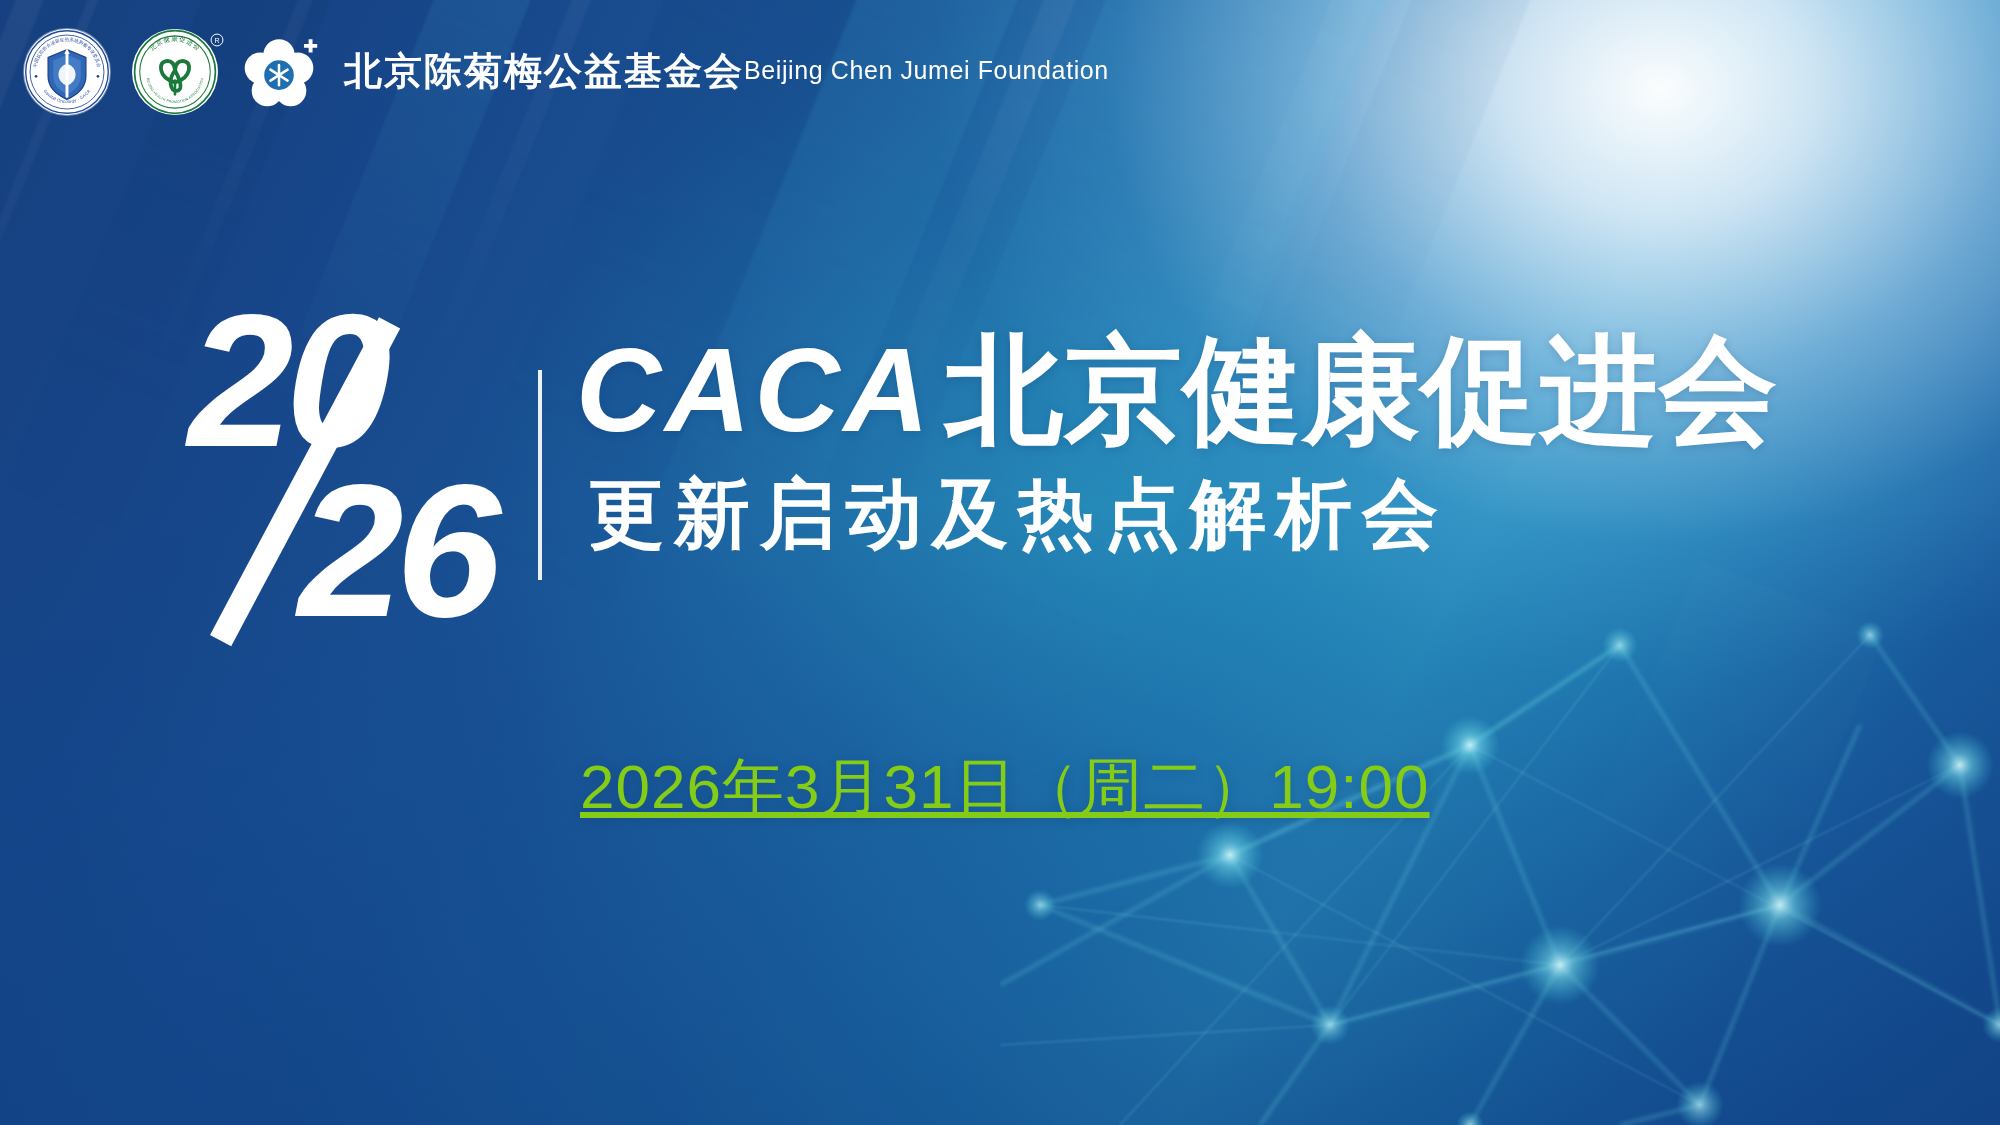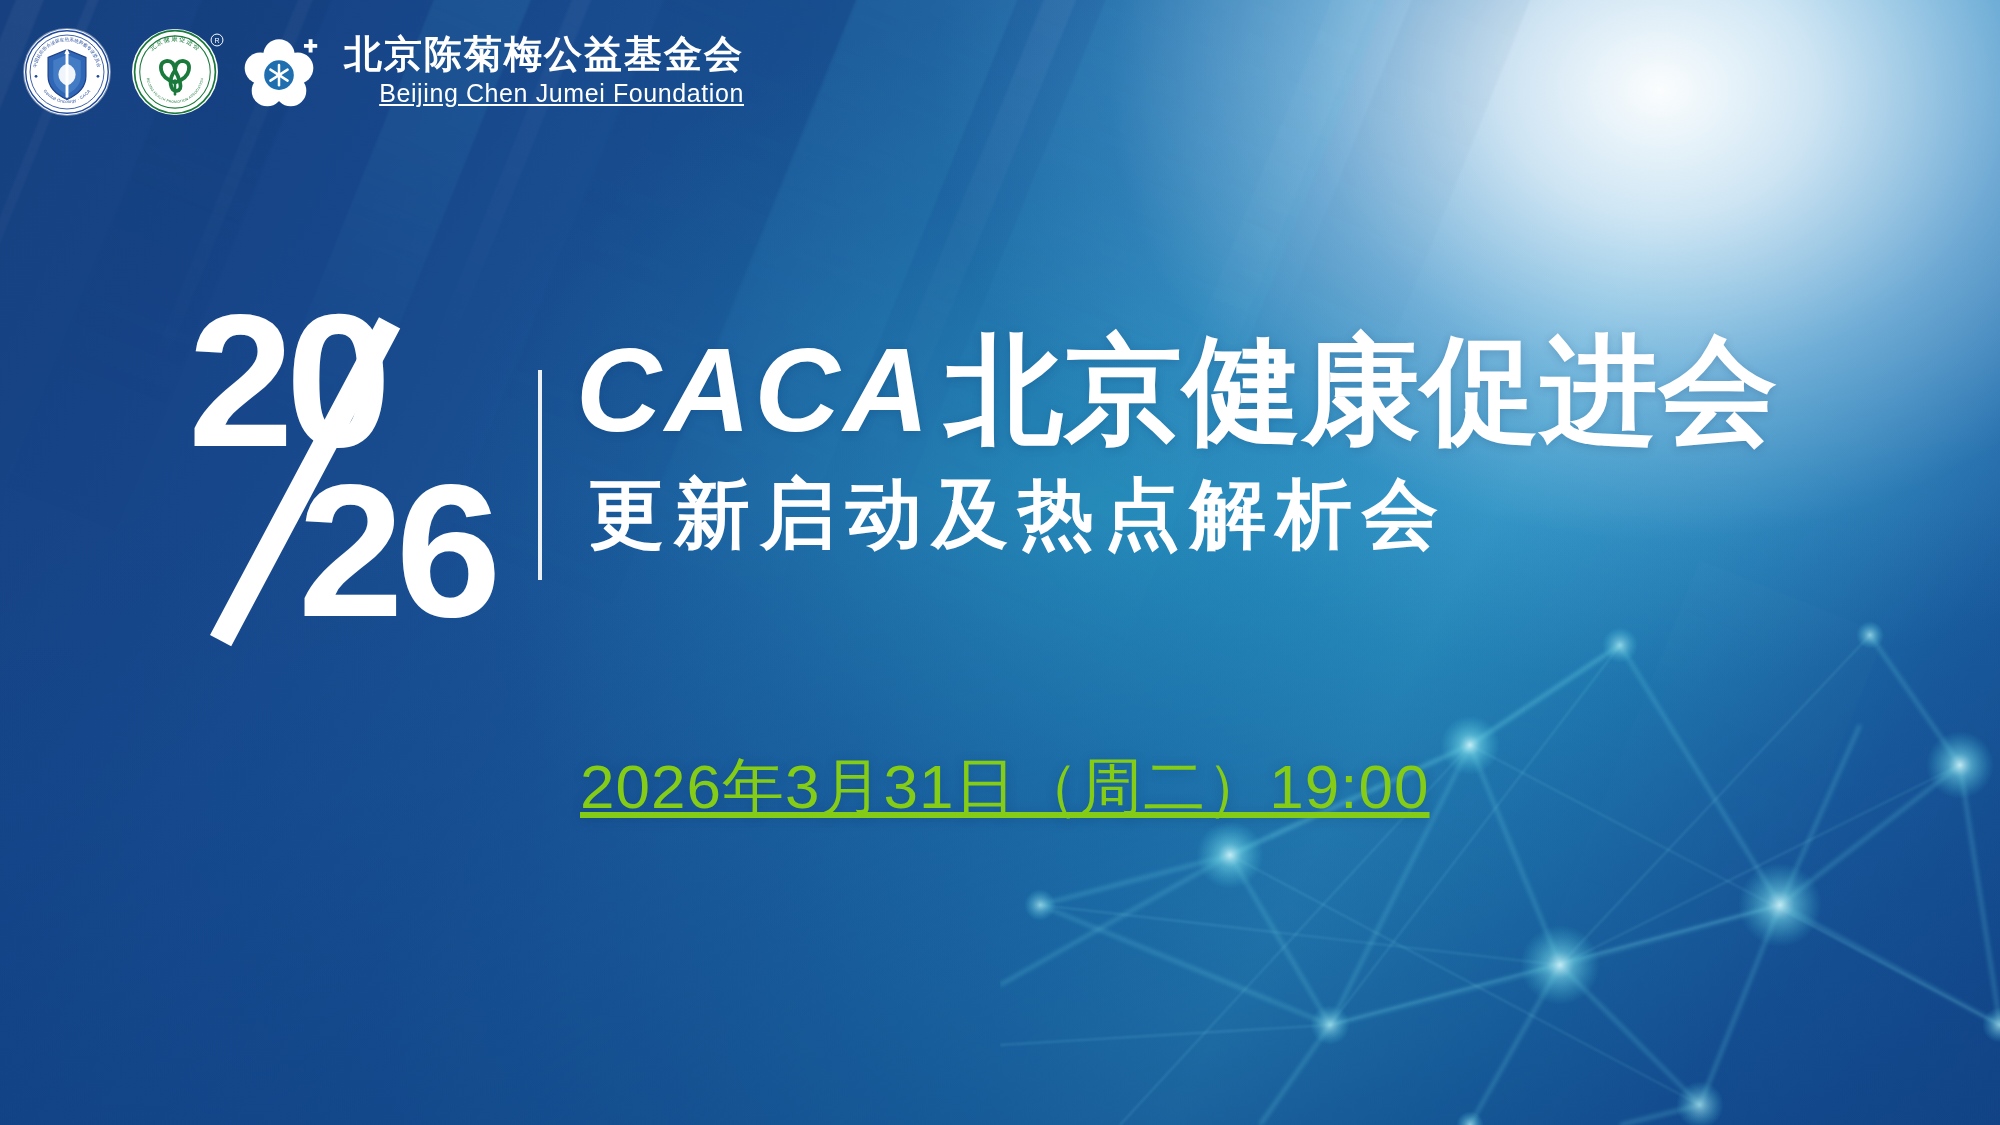--- a/index.html
+++ b/index.html
@@ -62,38 +62,39 @@
     display:flex; align-items:center; justify-content:center;
     box-shadow: 0 0 0 1px rgba(255,255,255,0.4);
   }
   .logo-bhpa {
     width: 86px; height: 86px; border-radius: 50%;
     background: #ffffff;
     position: relative;
     display:flex; align-items:center; justify-content:center;
   }
   .logo-flower { width: 78px; height: 78px; position: relative; }
-  .found-text { display:flex; flex-direction: column; justify-content:center; margin-left: 4px; text-align: right; }
+  .found-text { display:flex; justify-content:center; margin-left: 4px; }
   .found-cn {
     color: #ffffff; font-size: 38px; font-weight: 700; letter-spacing: 2px; line-height: 1.05;
   }
   .found-en {
-    color: #ffffff; font-size: 25px; font-weight: 400; letter-spacing: 0.6px; line-height: 1.25; margin-top: 3px; text-decoration: underline;
+    color: #ffffff; font-size: 25px; font-weight: 400; letter-spacing: 0.6px; line-height: 1.25; margin-top: 3px;
   }
 
   
   .title-block {
     position: absolute;
     left: 180px; top: 285px;
     display: flex; align-items: flex-start;
   }
   .year-mark {
     position: relative;
     width: 330px; height: 340px;
     flex: none;
+    font-style: italic;
   }
   .year-mark .yr {
     position: absolute;
     color: #ffffff;
     font-family: "Liberation Sans", "DejaVu Sans", sans-serif;
     font-weight: 700;
     font-size: 190px;
     line-height: 1;
     letter-spacing: -8px;
   }

